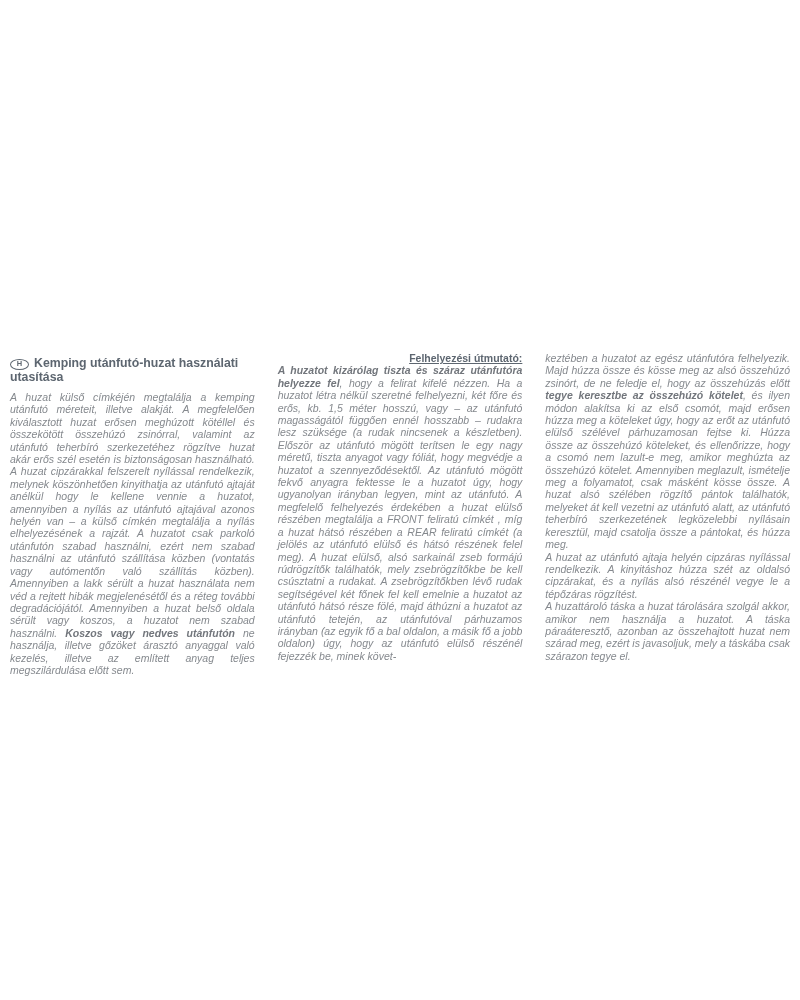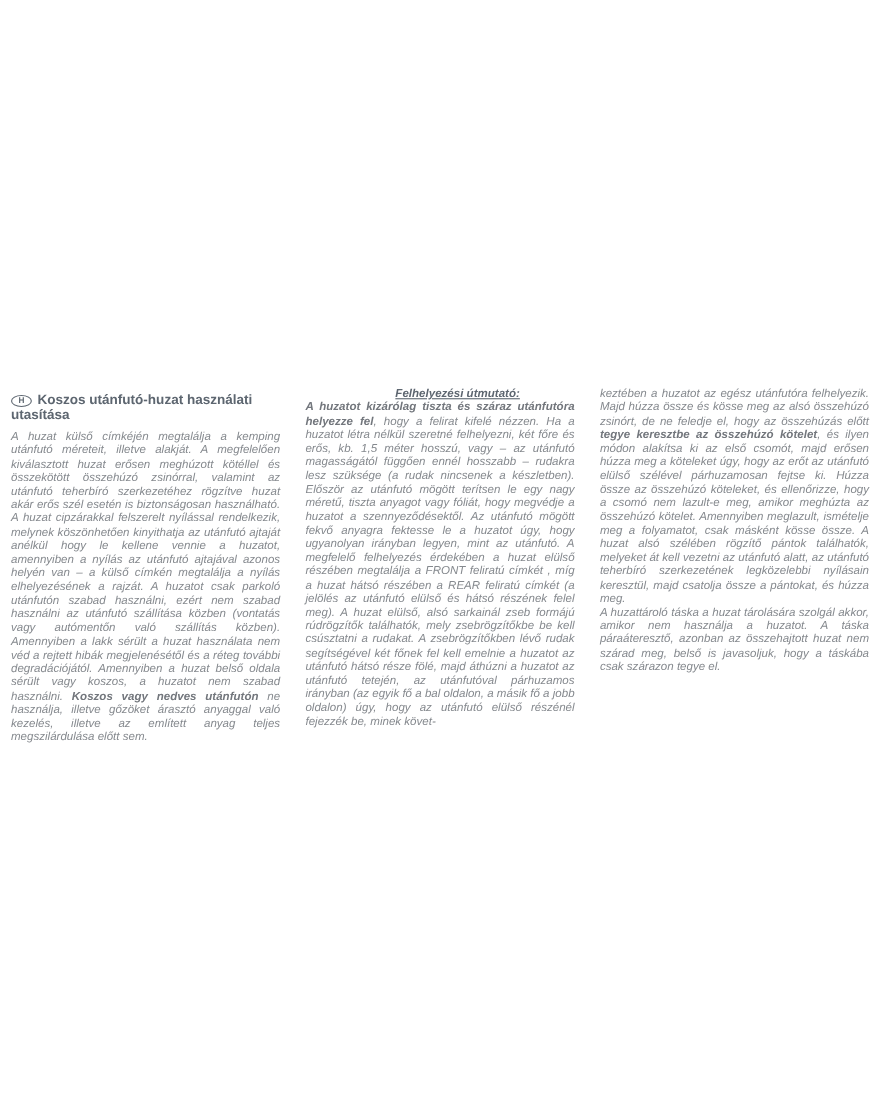--- a/index.html
+++ b/index.html
@@ -45,53 +45,53 @@
     border-radius: 50%;
     font-size: 7.5px;
     font-weight: bold;
     vertical-align: 1px;
     margin-right: 5px;
     box-sizing: border-box;
   }
   .heading-2 {
     color: #5d6670;
     font-weight: bold;
-    font-style: italic;
     text-decoration: underline;
-    text-align: center;
+    text-align: right;
     margin-left: 32px;
   }
   .b {
     font-weight: bold;
     color: #72767c;
   }
 </style>
 </head>
 <body>
 
 <div class="page">
   <div class="columns">
 
     <div class="col">
       <div class="heading-1">
-        <span class="h-oval">H</span><span>Koszos utánfutó-huzat használati utasítása</span>
+        <span class="h-oval">H</span><span>Kemping utánfutó-huzat használati utasítása</span>
       </div>
       <p>
         <span>A huzat külső címkéjén megtalálja a kemping utánfutó méreteit, illetve alakját. A megfelelően kiválasztott huzat erősen meghúzott kötéllel és összekötött összehúzó zsinórral, valamint az utánfutó teherbíró szerkezetéhez rögzítve huzat akár erős szél esetén is biztonságosan használható. A huzat cipzárakkal felszerelt nyílással rendelkezik, melynek köszönhetően kinyithatja az utánfutó ajtaját anélkül hogy le kellene vennie a huzatot, amennyiben a nyílás az utánfutó ajtajával azonos helyén van – a külső címkén megtalálja a nyílás elhelyezésének a rajzát. A huzatot csak parkoló utánfutón szabad használni, ezért nem szabad használni az utánfutó szállítása közben (vontatás vagy autómentőn való szállítás közben). Amennyiben a lakk sérült a huzat használata nem véd a rejtett hibák megjelenésétől és a réteg további degradációjától. Amennyiben a huzat belső oldala sérült vagy koszos, a huzatot nem szabad használni. </span><span class="b">Koszos vagy nedves utánfutón</span><span> ne használja, illetve gőzöket árasztó anyaggal való kezelés, illetve az említett anyag teljes megszilárdulása előtt sem.</span>
       </p>
     </div>
 
     <div class="col">
       <div class="heading-2">Felhelyezési útmutató:</div>
       <p>
         <span class="b">A huzatot kizárólag tiszta és száraz utánfutóra helyezze fel</span><span>, hogy a felirat kifelé nézzen. Ha a huzatot létra nélkül szeretné felhelyezni, két főre és erős, kb. 1,5 méter hosszú, vagy – az utánfutó magasságától függően ennél hosszabb – rudakra lesz szüksége (a rudak nincsenek a készletben). Először az utánfutó mögött terítsen le egy nagy méretű, tiszta anyagot vagy fóliát, hogy megvédje a huzatot a szennyeződésektől. Az utánfutó mögött fekvő anyagra fektesse le a huzatot úgy, hogy ugyanolyan irányban legyen, mint az utánfutó. A megfelelő felhelyezés érdekében a huzat elülső részében megtalálja a FRONT feliratú címkét , míg a huzat hátsó részében a REAR feliratú címkét (a jelölés az utánfutó elülső és hátsó részének felel meg). A huzat elülső, alsó sarkainál zseb formájú rúdrögzítők találhatók, mely zsebrögzítőkbe be kell csúsztatni a rudakat. A zsebrögzítőkben lévő rudak segítségével két főnek fel kell emelnie a huzatot az utánfutó hátsó része fölé, majd áthúzni a huzatot az utánfutó tetején, az utánfutóval párhuzamos irányban (az egyik fő a bal oldalon, a másik fő a jobb oldalon) úgy, hogy az utánfutó elülső részénél fejezzék be, minek követ-</span>
       </p>
     </div>
 
     <div class="col">
       <p>
         <span>keztében a huzatot az egész utánfutóra felhelyezik. Majd húzza össze és kösse meg az alsó összehúzó zsinórt, de ne feledje el, hogy az összehúzás előtt </span><span class="b">tegye keresztbe az összehúzó kötelet</span><span>, és ilyen módon alakítsa ki az első csomót, majd erősen húzza meg a köteleket úgy, hogy az erőt az utánfutó elülső szélével párhuzamosan fejtse ki. Húzza össze az összehúzó köteleket, és ellenőrizze, hogy a csomó nem lazult-e meg, amikor meghúzta az összehúzó kötelet. Amennyiben meglazult, ismételje meg a folyamatot, csak másként kösse össze. A huzat alsó szélében rögzítő pántok találhatók, melyeket át kell vezetni az utánfutó alatt, az utánfutó teherbíró szerkezetének legközelebbi nyílásain keresztül, majd csatolja össze a pántokat, és húzza meg.</span>
       </p>
-      <p>A huzattároló táska a huzat tárolására szolgál akkor, amikor nem használja a huzatot. A táska páraáteresztő, azonban az összehajtott huzat nem szárad meg, belső is javasoljuk, hogy a táskába csak szárazon tegye el.</p>
+      <p>A huzat az utánfutó ajtaja helyén cipzáras nyílással rendelkezik. A kinyitáshoz húzza szét az oldalsó cipzárakat, és a nyílás alsó részénél vegye le a tépőzáras rögzítést.</p>
+      <p>A huzattároló táska a huzat tárolására szolgál akkor, amikor nem használja a huzatot. A táska páraáteresztő, azonban az összehajtott huzat nem szárad meg, ezért is javasoljuk, mely a táskába csak szárazon tegye el.</p>
     </div>
 
   </div>
 </div>
 
 </body></html>

